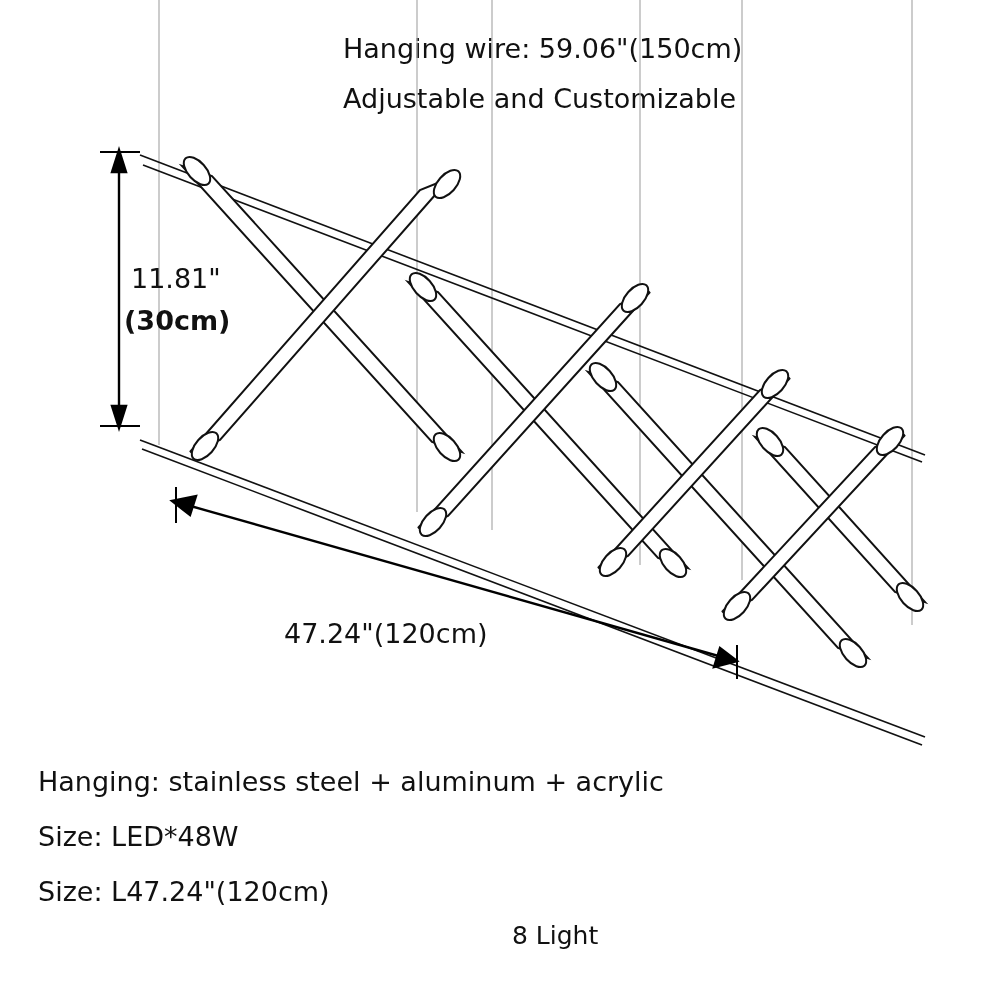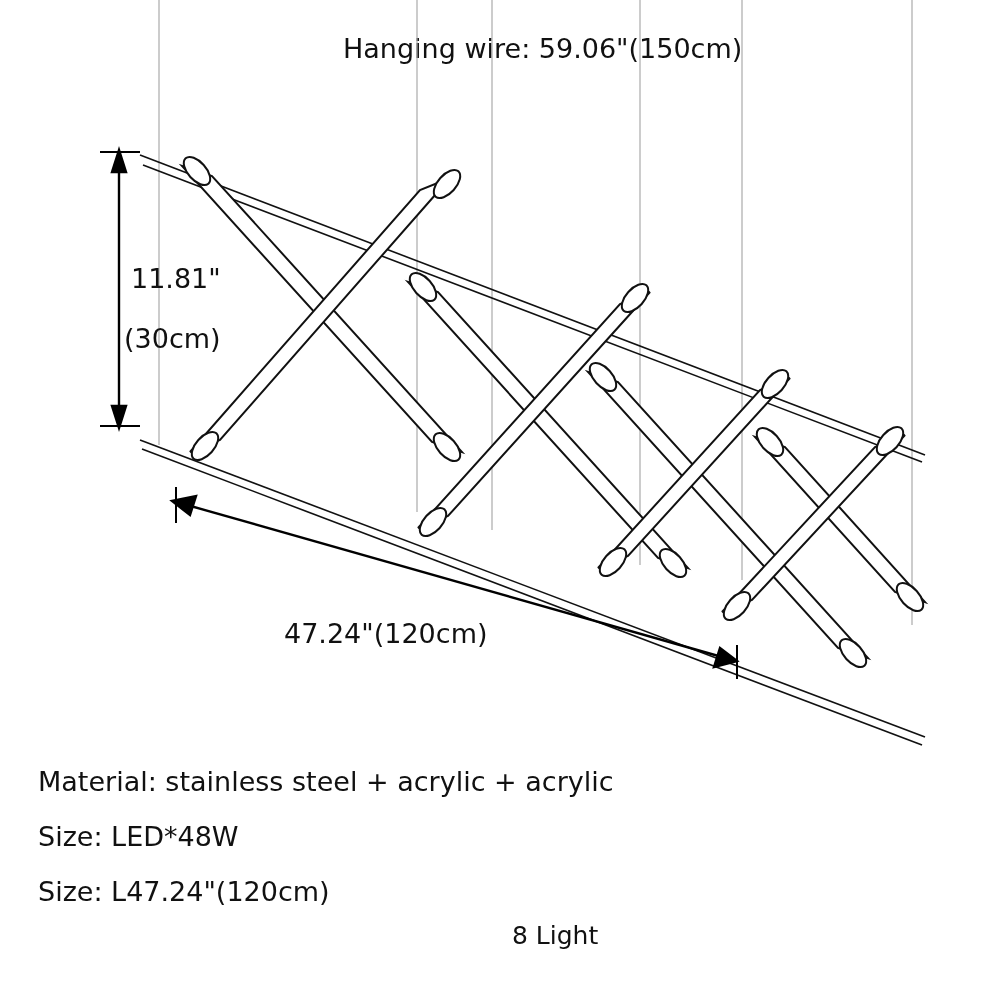--- a/index.html
+++ b/index.html
@@ -46,20 +46,21 @@
   .footer-line {
     font-size: 25px;
   }
 </style>
 </head>
 <body>
 
 <div id="diagram-root">
 
   <div class="text-block hdr-line" style="left:343px; top:33px;">Hanging wire: 59.06"(150cm)</div>
+  <div class="text-block hdr-line" style="left:343px; top:83px;">Adjustable and Customizable</div>
 
   <svg class="svg-layer" width="1000" height="1000" viewBox="0 0 1000 1000">
 
     <g stroke="#aaaaaa" stroke-width="1.2" fill="none">
       <line x1="159" y1="0" x2="159" y2="445"></line>
       <line x1="417" y1="0" x2="417" y2="512"></line>
       <line x1="492" y1="0" x2="492" y2="530"></line>
       <line x1="640" y1="0" x2="640" y2="565"></line>
       <line x1="742" y1="0" x2="742" y2="580"></line>
       <line x1="912" y1="0" x2="912" y2="625"></line>
@@ -127,23 +128,23 @@
     <g stroke="#000000" stroke-width="2.4" fill="#000000">
       <line x1="187" y1="505" x2="722" y2="657"></line>
       <polygon points="172,501 196,496 190,515"></polygon>
       <polygon points="737,661 714,667 720,648"></polygon>
       <line x1="176" y1="487" x2="176" y2="523" stroke-width="2"></line>
       <line x1="737" y1="645" x2="737" y2="679" stroke-width="2"></line>
     </g>
   </svg>
 
   <div class="text-block dim-line" style="left:131px; top:263px;">11.81"</div>
-  <div class="text-block dim-line" style="left:124px; top:323px;">(30cm)</div>
+  <div class="text-block dim-line" style="left:124px; top:305px;font-weight:bold;">(30cm)</div>
 
   <div class="text-block dim-line" style="left:284px; top:618px;">47.24"(120cm)</div>
 
-  <div class="text-block spec-line" style="left:38px; top:766px;">Material: stainless steel + acrylic + acrylic</div>
+  <div class="text-block spec-line" style="left:38px; top:766px;">Hanging: stainless steel + aluminum + acrylic</div>
   <div class="text-block spec-line" style="left:38px; top:821px;">Size: LED*48W</div>
   <div class="text-block spec-line" style="left:38px; top:876px;">Size: L47.24"(120cm)</div>
 
   <div class="text-block footer-line" style="left:512px; top:921px;">8 Light</div>
 
 </div>
 
 </body></html>

